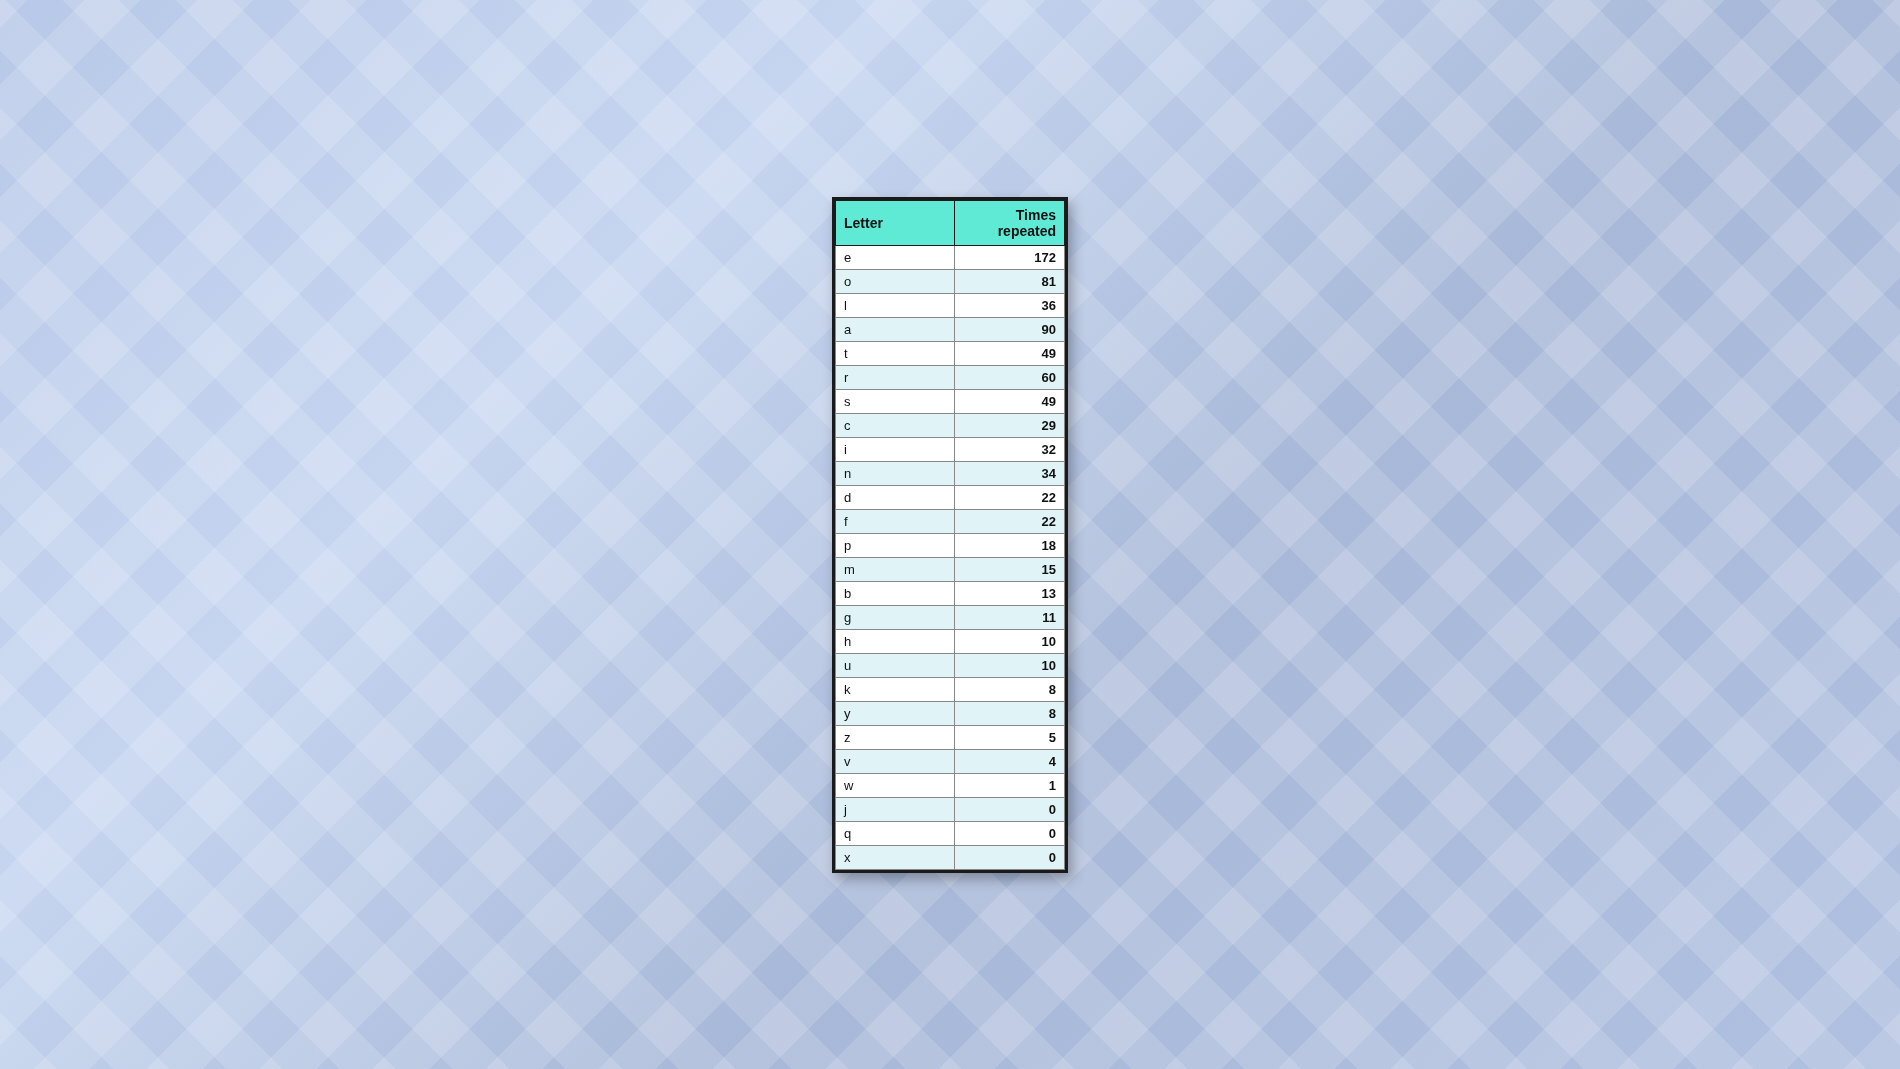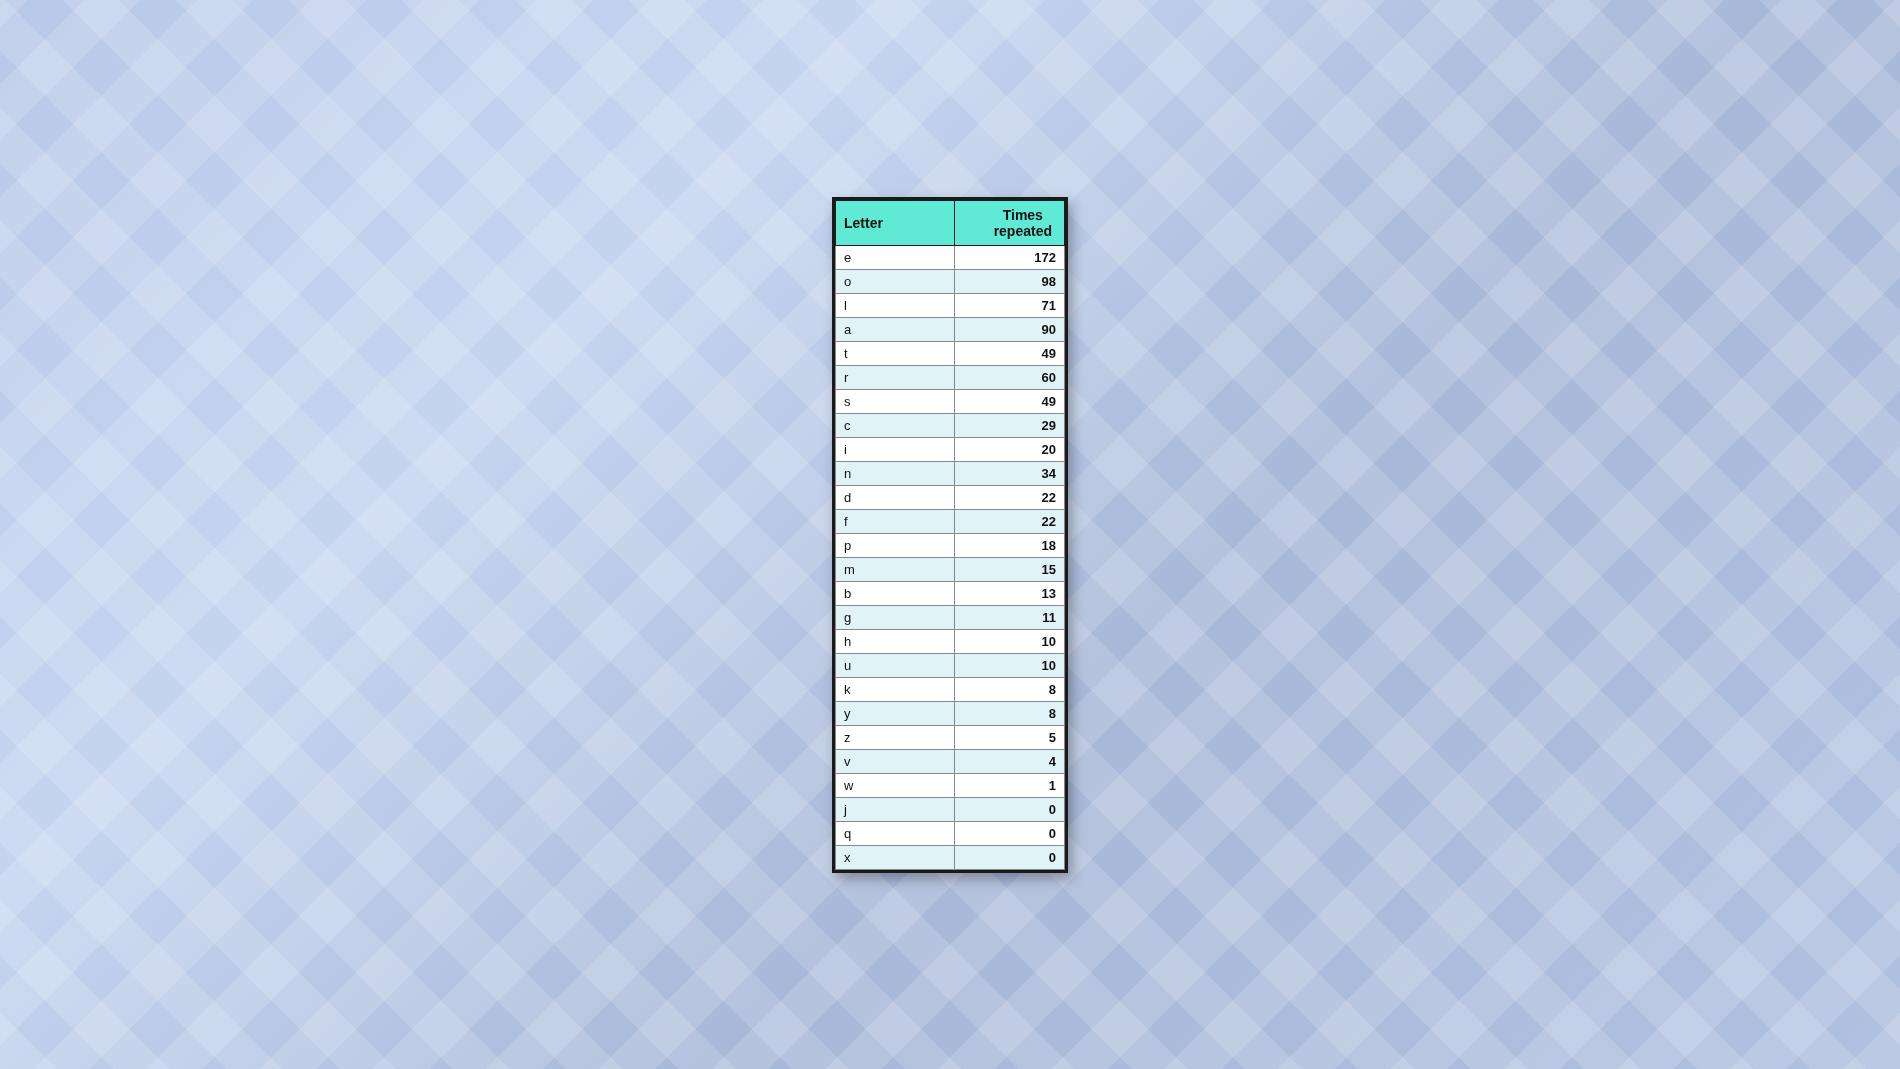--- a/index.html
+++ b/index.html
@@ -64,20 +64,21 @@
       border: 1.5px solid #1a1a1a;
       text-align: center;
     }
 
     thead tr th:first-child {
       text-align: left;
       width: 110px;
     }
 
     thead tr th:last-child {
+      text-align: right;
       width: 90px;
       padding-left: 35px;
     }
 
     tbody tr td {
       font-size: 13px;
       padding: 4px 8px;
       border: 1px solid #888;
       color: #111;
     }
@@ -111,25 +112,25 @@
         <th>Times<br>repeated</th>
       </tr>
     </thead>
     <tbody id="table-body">
     <tr>
           <td>e</td>
           <td>172</td>
         </tr>
         <tr>
           <td>o</td>
-          <td>98</td>
+          <td>81</td>
         </tr>
         <tr>
           <td>l</td>
-          <td>71</td>
+          <td>36</td>
         </tr>
         <tr>
           <td>a</td>
           <td>90</td>
         </tr>
         <tr>
           <td>t</td>
           <td>49</td>
         </tr>
         <tr>
@@ -139,21 +140,21 @@
         <tr>
           <td>s</td>
           <td>49</td>
         </tr>
         <tr>
           <td>c</td>
           <td>29</td>
         </tr>
         <tr>
           <td>i</td>
-          <td>20</td>
+          <td>32</td>
         </tr>
         <tr>
           <td>n</td>
           <td>34</td>
         </tr>
         <tr>
           <td>d</td>
           <td>22</td>
         </tr>
         <tr>

